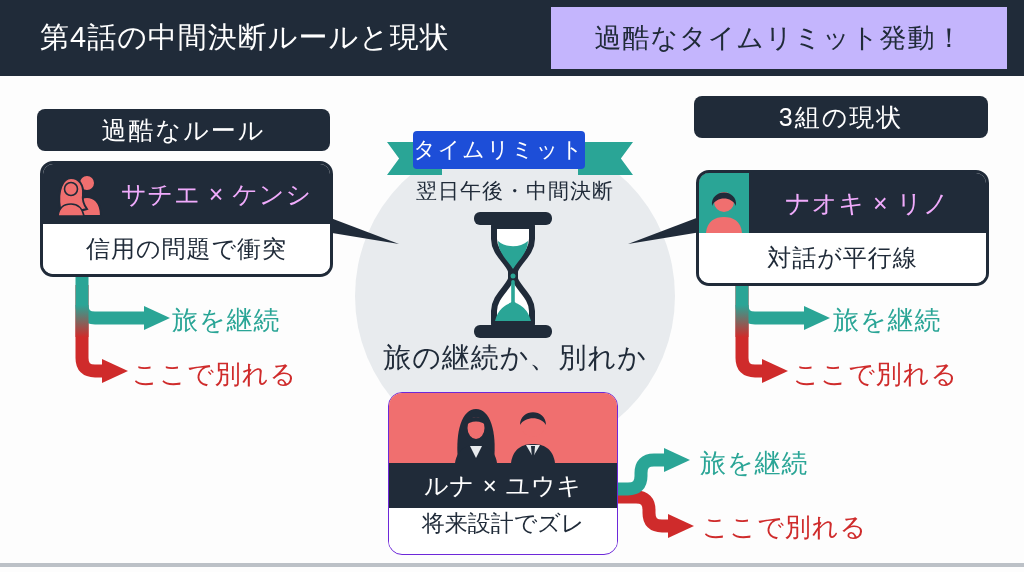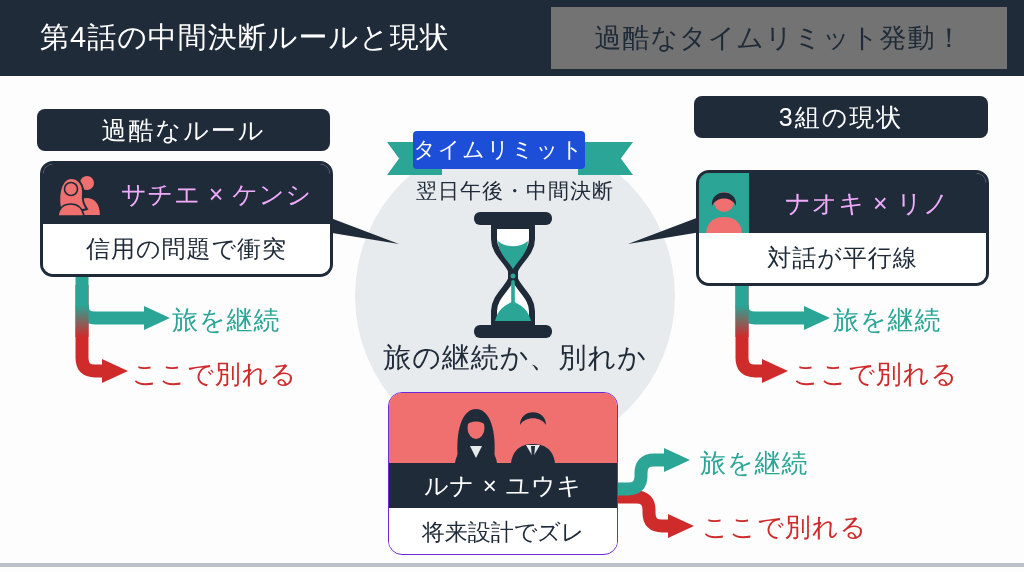--- a/index.html
+++ b/index.html
@@ -8,21 +8,21 @@
     position:relative; width:1024px; height:572px;
     background:#fdfdfd; overflow:hidden;
     font-family:"Liberation Sans","DejaVu Sans",sans-serif;
     font-weight:400; color:#202b39;
   }
   
   .top-banner { position:absolute; left:0; top:0; width:1024px; height:76px;
     background:#202b39; display:flex; align-items:center; z-index:5; }
   .episode-title { color:#fff; font-size:29px; letter-spacing:1px; margin-left:40px; white-space:nowrap; }
   .highlight-box { position:absolute; left:551px; top:7px; width:456px; height:62px;
-    background:#737373; display:flex; align-items:center; justify-content:center; }
+    background:#c4b5fd; display:flex; align-items:center; justify-content:center; }
   .highlight-box span { font-size:27px; letter-spacing:1px; color:#202b39; white-space:nowrap; }
   
   .sec-header { position:absolute; height:42px; background:#202b39; border-radius:8px;
     display:flex; align-items:center; justify-content:center; z-index:4; }
   .sec-header span { color:#fff; font-size:25px; letter-spacing:2px; }
   #hdr-left  { left:37px;  top:109px; width:293px; }
   #hdr-right { left:694px; top:96px; width:294px; }
   
   .couple-card { position:absolute; width:293px; height:116px; border:3px solid #202b39;
     border-radius:13px; overflow:hidden; background:#fff; z-index:4; }
@@ -54,21 +54,21 @@
   .arrow-svg { position:absolute; z-index:2; }
   .lbl { position:absolute; font-size:26px; letter-spacing:1px; z-index:2; white-space:nowrap; }
   .lbl.teal { color:#2aa596; }
   .lbl.red  { color:#cf2b2b; }
   
   .bottom-card { position:absolute; left:388px; top:392px; width:230px; height:163px;
     border:1px solid #6d28d9; border-radius:14px; overflow:hidden; background:#fff; z-index:4; }
   .bc-photo { height:70px; background:#f06f6f; display:flex; align-items:flex-end; justify-content:center; }
   .bc-name { height:45px; background:#202b39; display:flex; align-items:center; justify-content:center; }
   .bc-name span { color:#fff; font-size:24px; letter-spacing:1px; white-space:nowrap; }
-  .bc-status { height:40px; display:flex; align-items:flex-end; justify-content:center; background:#fff; }
+  .bc-status { height:40px; display:flex; align-items:flex-start; justify-content:center; background:#fff; }
   .bc-status span { font-size:23px; white-space:nowrap; }
   
   .footer-line { position:absolute; left:0; top:563px; width:1024px; height:4px;
     background:#99a1ab; opacity:.65; z-index:5; }
 </style>
 </head>
 <body>
 
 <div id="stage">
 

